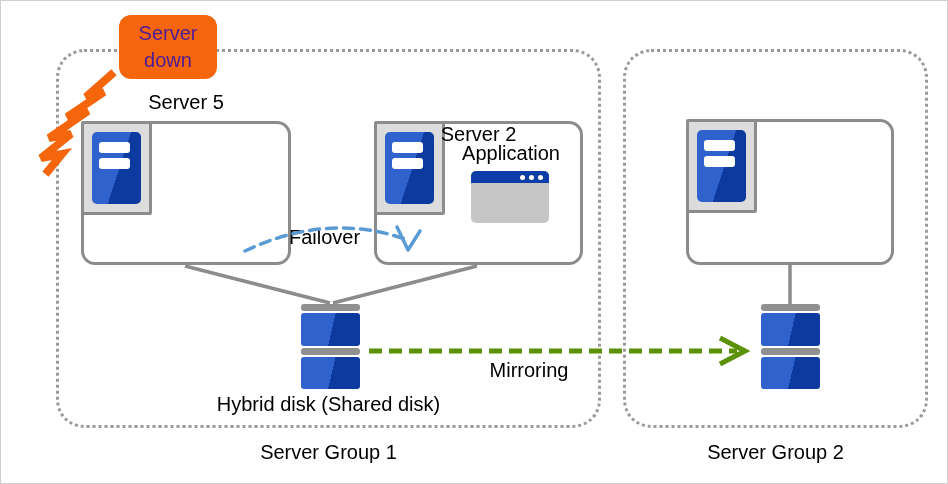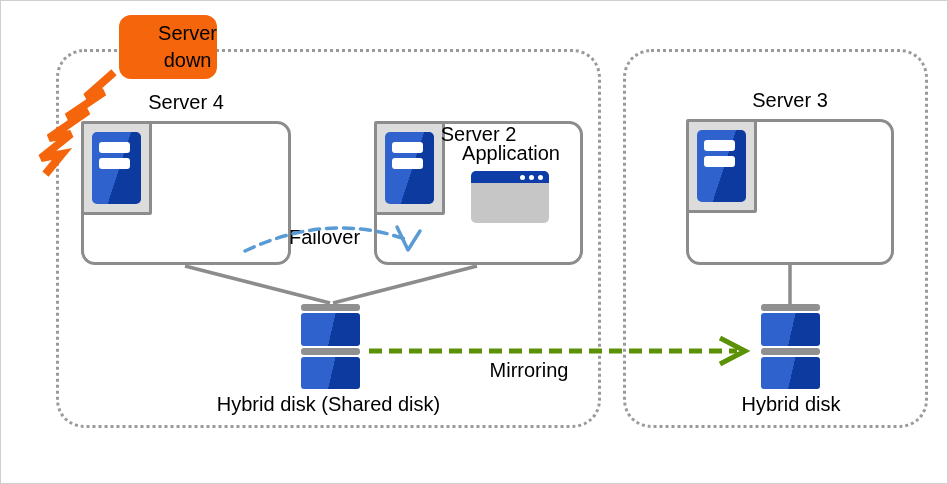--- a/index.html
+++ b/index.html
@@ -72,27 +72,27 @@
     border-radius: 3px;
   }
   .server-icon .bar1 { top: 10px; }
   .server-icon .bar2 { top: 26px; }
   .badge {
     position: absolute;
     left: 118px; top: 14px;
     width: 98px; height: 64px;
     background: var(--accent-orange);
     border-radius: 12px;
-    color: #000000;
+    color: #4c1d95;
     font-size: 20px;
     line-height: 27px;
     text-align: center;
     display: flex;
     align-items: center;
-    justify-content: flex-end;
+    justify-content: center;
     white-space: pre-line;
     z-index: 6;
   }
   .app-window {
     position: absolute;
     left: 470px; top: 170px;
     width: 78px; height: 52px;
     background: #c6c6c6;
     border-radius: 5px;
     overflow: hidden;
@@ -146,23 +146,22 @@
 <div class="canvas">
 
   <div class="group group-1"></div>
   <div class="group group-2"></div>
 
   <div class="badge">
     <span>Server
 down</span>
   </div>
 
-  <div class="label" style="left:80px; top:90px; width:210px;">Server 4</div>
+  <div class="label" style="left:80px; top:90px; width:210px;">Server 5</div>
   <div class="label" style="left:373px; top:90px; width:209px;margin-top:32px;">Server 2</div>
-  <div class="label" style="left:685px; top:88px; width:208px;">Server 3</div>
 
   <div class="server-box box-1">
     <div class="server-icon">
       <div class="tower">
         <div class="bar bar1"></div>
         <div class="bar bar2"></div>
       </div>
     </div>
   </div>
   <div class="server-box box-2">
@@ -201,22 +200,23 @@
     <div class="cap"></div>
     <div class="platter platter1"></div>
     <div class="cap"></div>
     <div class="platter platter2"></div>
   </div>
 
   <div class="label" style="left:288px; top:225px;">Failover</div>
   <div class="label" style="left:55px; top:392px; width:545px;">Hybrid disk (Shared disk)</div>
 
   <div class="label" style="left:458px; top:358px; width:140px;">Mirroring</div>
-  <div class="label" style="left:685px; top:392px; width:210px;">Hybrid disk</div>
-
+
+  <div class="label" style="left:55px; top:440px; width:545px;">Server Group 1</div>
+  <div class="label" style="left:622px; top:440px; width:305px;">Server Group 2</div>
 
   <svg class="overlay-svg" viewBox="0 0 948 484" xmlns="http://www.w3.org/2000/svg">
 
     <polyline class="stroke-orange" points="110,74 85,96 103,91 66,116 87,110 48,137 70,133 40,157 61,153 47,170" stroke-linecap="square"></polyline>
 
     <path class="stroke-gray" d="M184,265 L329,302"></path>
     <path class="stroke-gray" d="M476,265 L332,302"></path>
     <path class="stroke-gray" d="M789,264 L789,303"></path>
 
     <path class="stroke-blue" d="M244,250 Q326,211 404,238" stroke-dasharray="10 7" stroke-linecap="round"></path>

